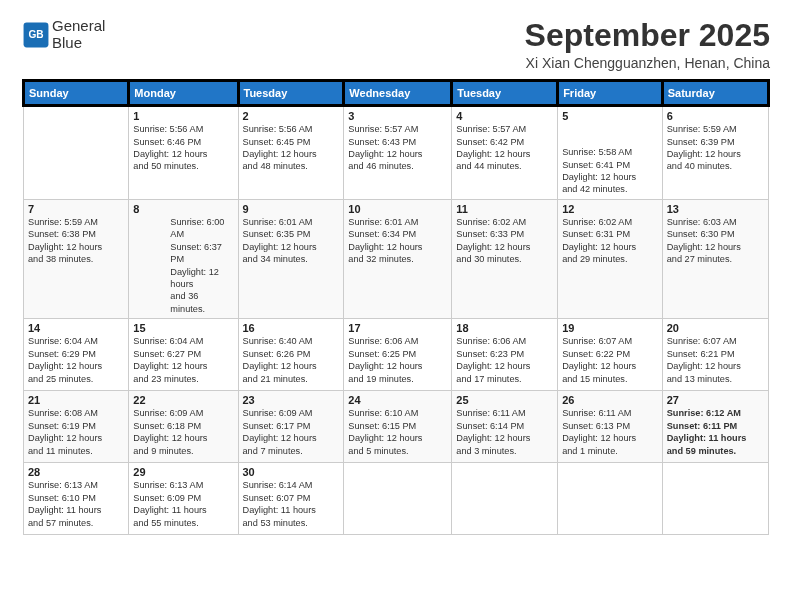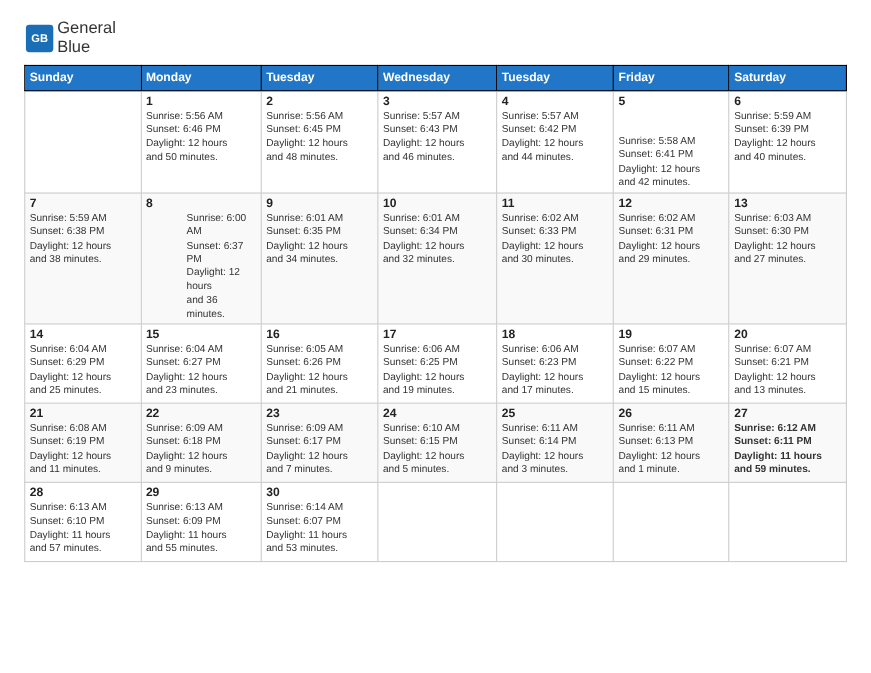--- a/index.html
+++ b/index.html
@@ -57,21 +57,21 @@
       border-collapse: collapse;
       font-size: 10px;
     }
     .calendar-table th {
       background: #2176c7;
       color: #fff;
       font-size: 11px;
       font-weight: bold;
       padding: 5px 4px;
       text-align: left;
-      border: 1px solid #000000;
+      border: 3px solid #000000;
     }
     .calendar-table td {
       vertical-align: top;
       border: 1px solid #ccc;
       padding: 3px 4px;
       width: 113px;
       min-height: 72px;
       height: 72px;
       background: #fff;
     }
@@ -100,20 +100,24 @@
   <div class="header-row">
     <div class="logo">
       <svg class="logo-icon" viewBox="0 0 36 36" xmlns="http://www.w3.org/2000/svg">
         <rect x="2" y="2" width="32" height="32" rx="4" fill="#1a6eb5"></rect>
         <text x="18" y="22" text-anchor="middle" fill="white" font-size="13" font-family="Arial" font-weight="bold">GB</text>
       </svg>
       <div class="logo-text">
         <div>General</div>
         <div>Blue</div>
       </div>
+    </div>
+    <div class="title-block">
+      <div class="month-title">September 2025</div>
+      <div class="location-title">Xi Xian Chengguanzhen, Henan, China</div>
     </div>
   </div>
 
   <table class="calendar-table">
     <thead>
       <tr>
         <th>Sunday</th>
         <th>Monday</th>
         <th>Tuesday</th>
         <th>Wednesday</th>
@@ -229,21 +233,21 @@
           </td>
           <td>
             <div class="day-num">15</div>
             <div class="day-info" style="white-space: pre-line;">Sunrise: 6:04 AM
 Sunset: 6:27 PM
 Daylight: 12 hours
 and 23 minutes.</div>
           </td>
           <td>
             <div class="day-num">16</div>
-            <div class="day-info" style="white-space: pre-line;">Sunrise: 6:05 AM
+            <div class="day-info" style="white-space: pre-line;">Sunrise: 6:40 AM
 Sunset: 6:26 PM
 Daylight: 12 hours
 and 21 minutes.</div>
           </td>
           <td>
             <div class="day-num">17</div>
             <div class="day-info" style="white-space: pre-line;">Sunrise: 6:06 AM
 Sunset: 6:25 PM
 Daylight: 12 hours
 and 19 minutes.</div>

